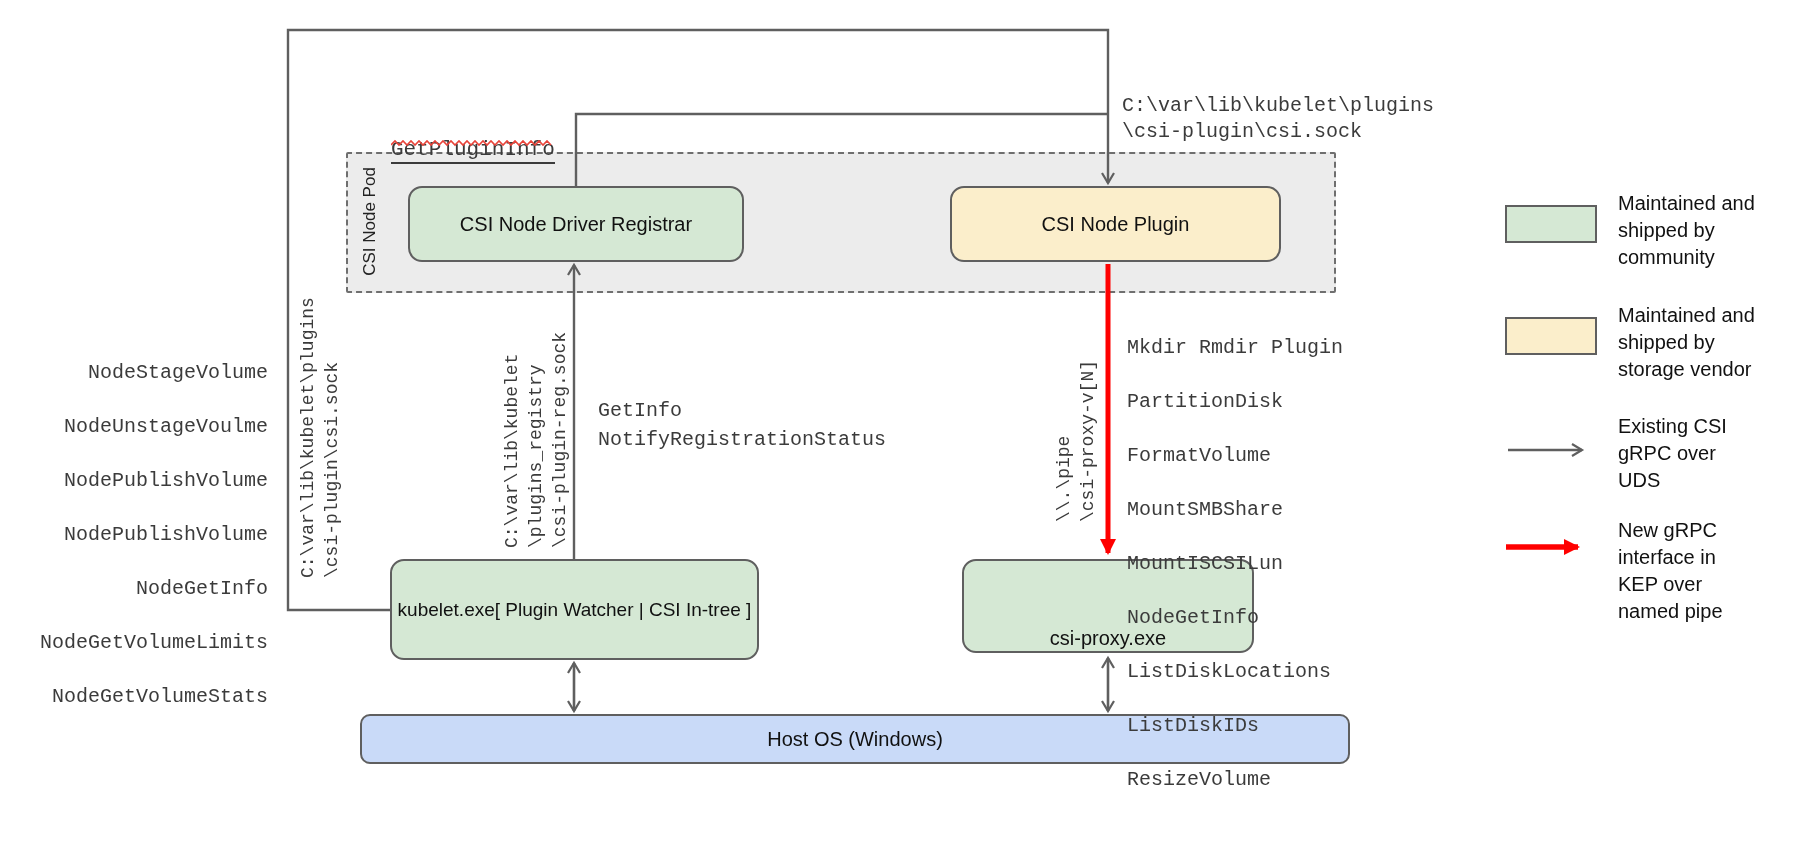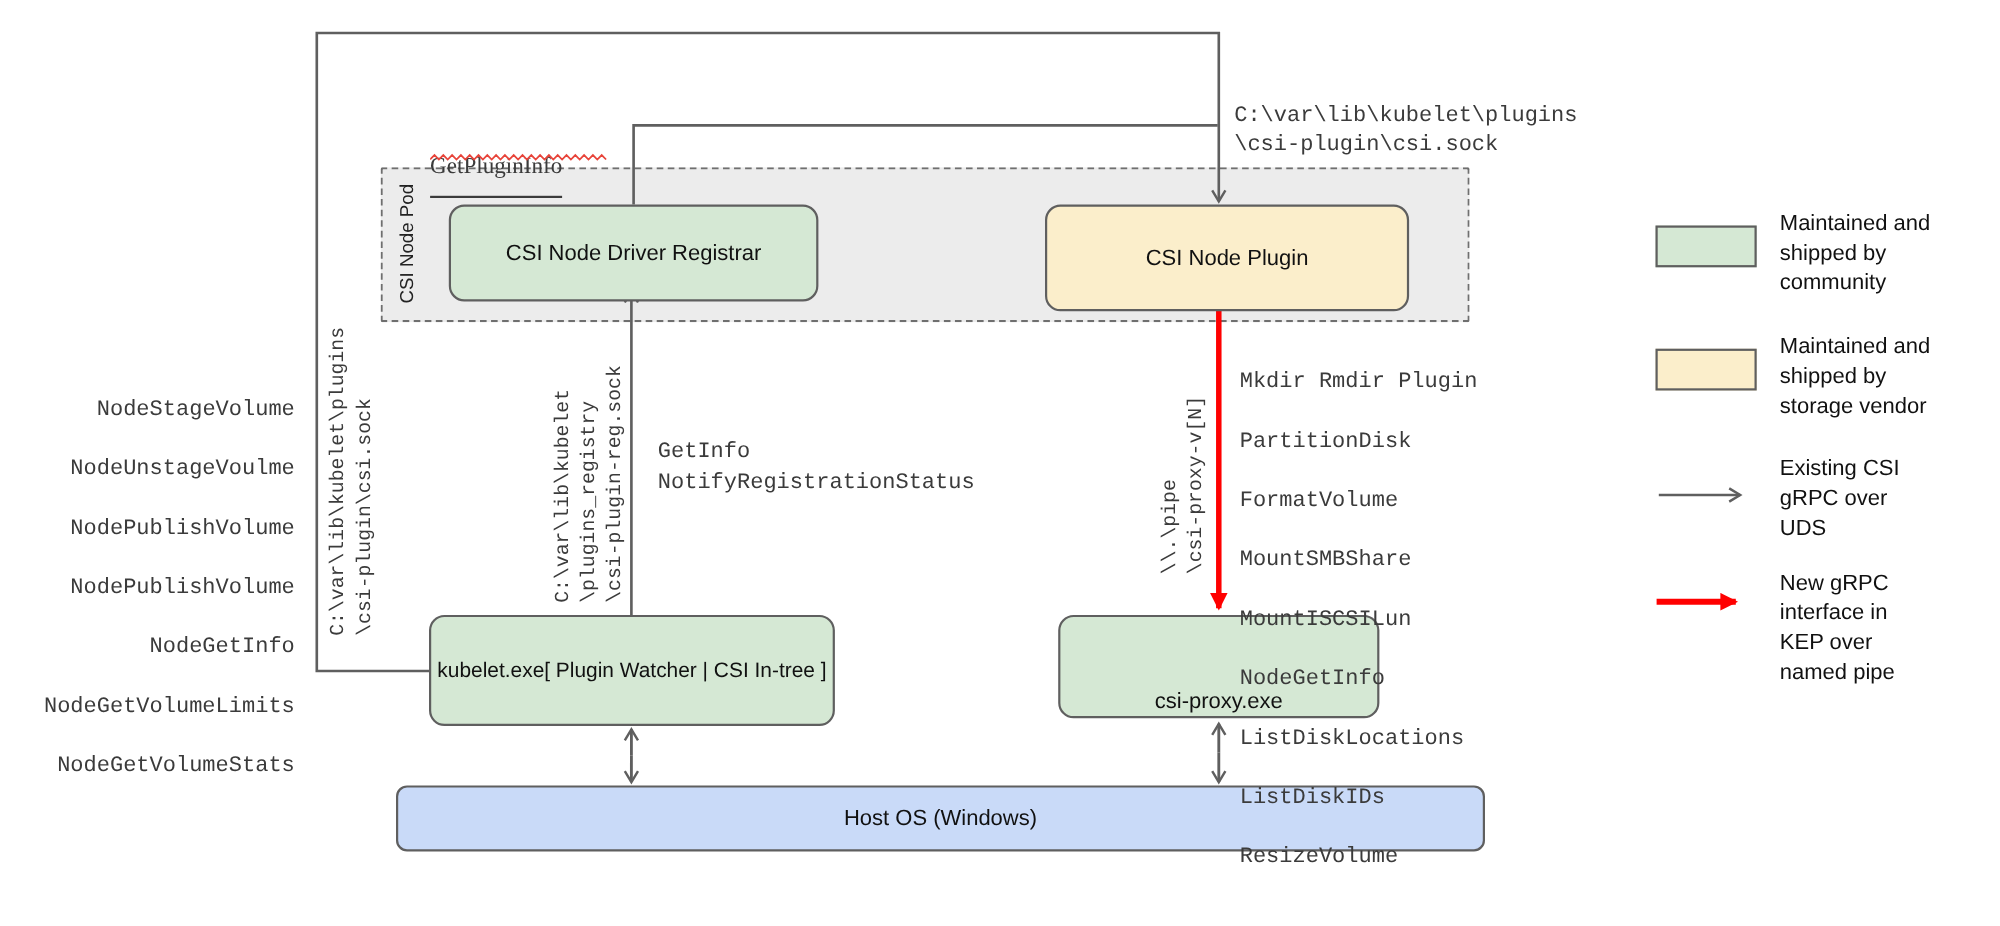--- a/index.html
+++ b/index.html
@@ -10,31 +10,31 @@
 
   
   .pod{left:346px;top:152px;width:990px;height:141px;background:#ececec;
        border:2px dashed #6f6f6f;border-radius:2px;box-sizing:border-box;}
   .box{display:flex;align-items:center;justify-content:center;text-align:center;
        border:2px solid #5f5f5f;border-radius:14px;box-sizing:border-box;
        font-size:20px;line-height:26px;}
   .green{background:#d5e8d4;}
   .yellow{background:#fbeecb;}
   .blue{background:#c9daf8;}
-  .registrar{left:408px;top:186px;width:336px;height:88px;}
-  .plugin{left:950px;top:186px;width:331px;height:97px;}
+  .registrar{left:408px;top:186px;width:336px;height:76px;}
+  .plugin{left:950px;top:186px;width:331px;height:76px;}
   .kubelet{left:390px;top:559px;width:369px;height:101px;flex-direction:row;font-size:19px;}
   .proxy{left:962px;top:559px;width:292px;height:94px;align-items:flex-end;}
-  .host{left:360px;top:714px;width:990px;height:60px;border-radius:10px;}
+  .host{left:360px;top:714px;width:990px;height:50px;border-radius:10px;}
 
   
   .mono{font-family:"Liberation Mono","DejaVu Sans Mono",monospace;color:#3b3b3b;
         font-size:20px;line-height:27px;white-space:pre-line;}
   .gpi{left:391px;top:114px;font-size:21px;line-height:24px;}
-  .gpi .ul{border-bottom:2px solid #3b3b3b;padding-bottom:16px;font-family:Liberation Serif, serif;}
+  .gpi .ul{border-bottom:2px solid #3b3b3b;padding-bottom:1px;}
   .socktop{left:1122px;top:93px;line-height:26px;}
   .leftlist{left:25px;top:332px;width:243px;text-align:right;}
   .rightlist{left:1127px;top:307px;}
   .getinfo{left:598px;top:396px;line-height:29px;}
 
   
   .vrot{position:absolute;transform:rotate(-90deg);transform-origin:0 0;
         font-family:"Liberation Mono","DejaVu Sans Mono",monospace;color:#3b3b3b;
         font-size:18px;line-height:24px;white-space:pre-line;}
   .rotleft{left:296px;top:578px;width:300px;}

